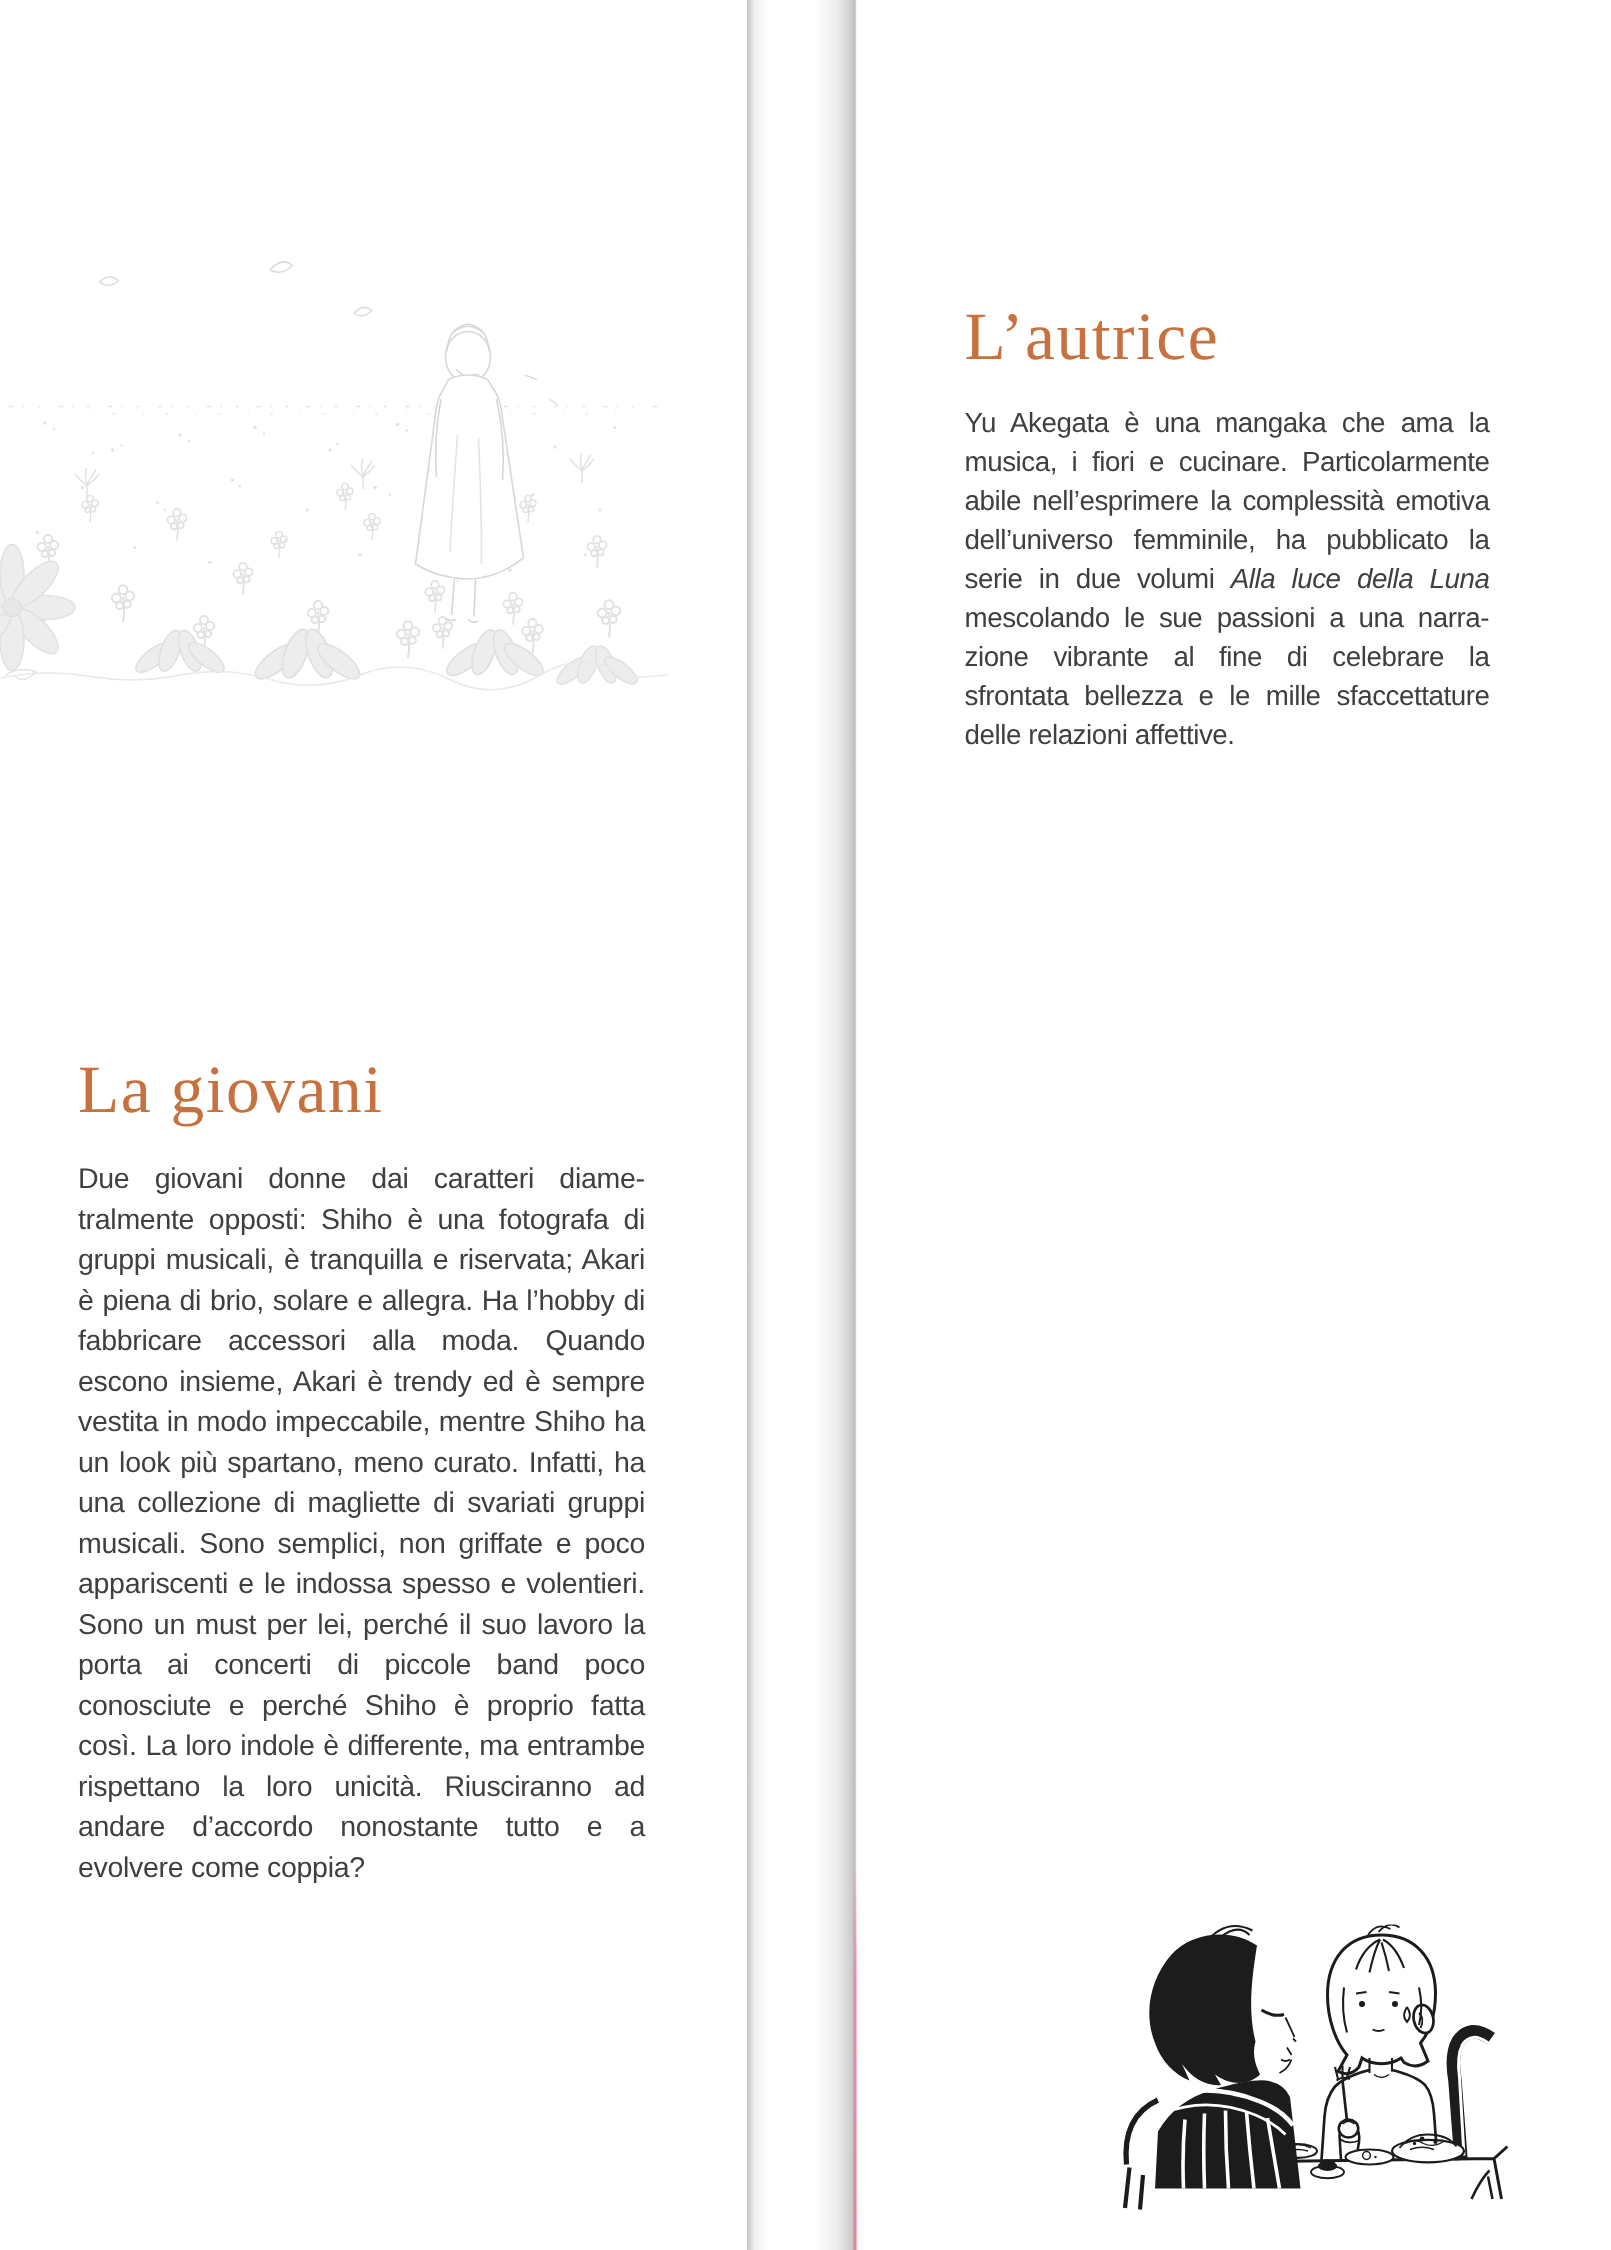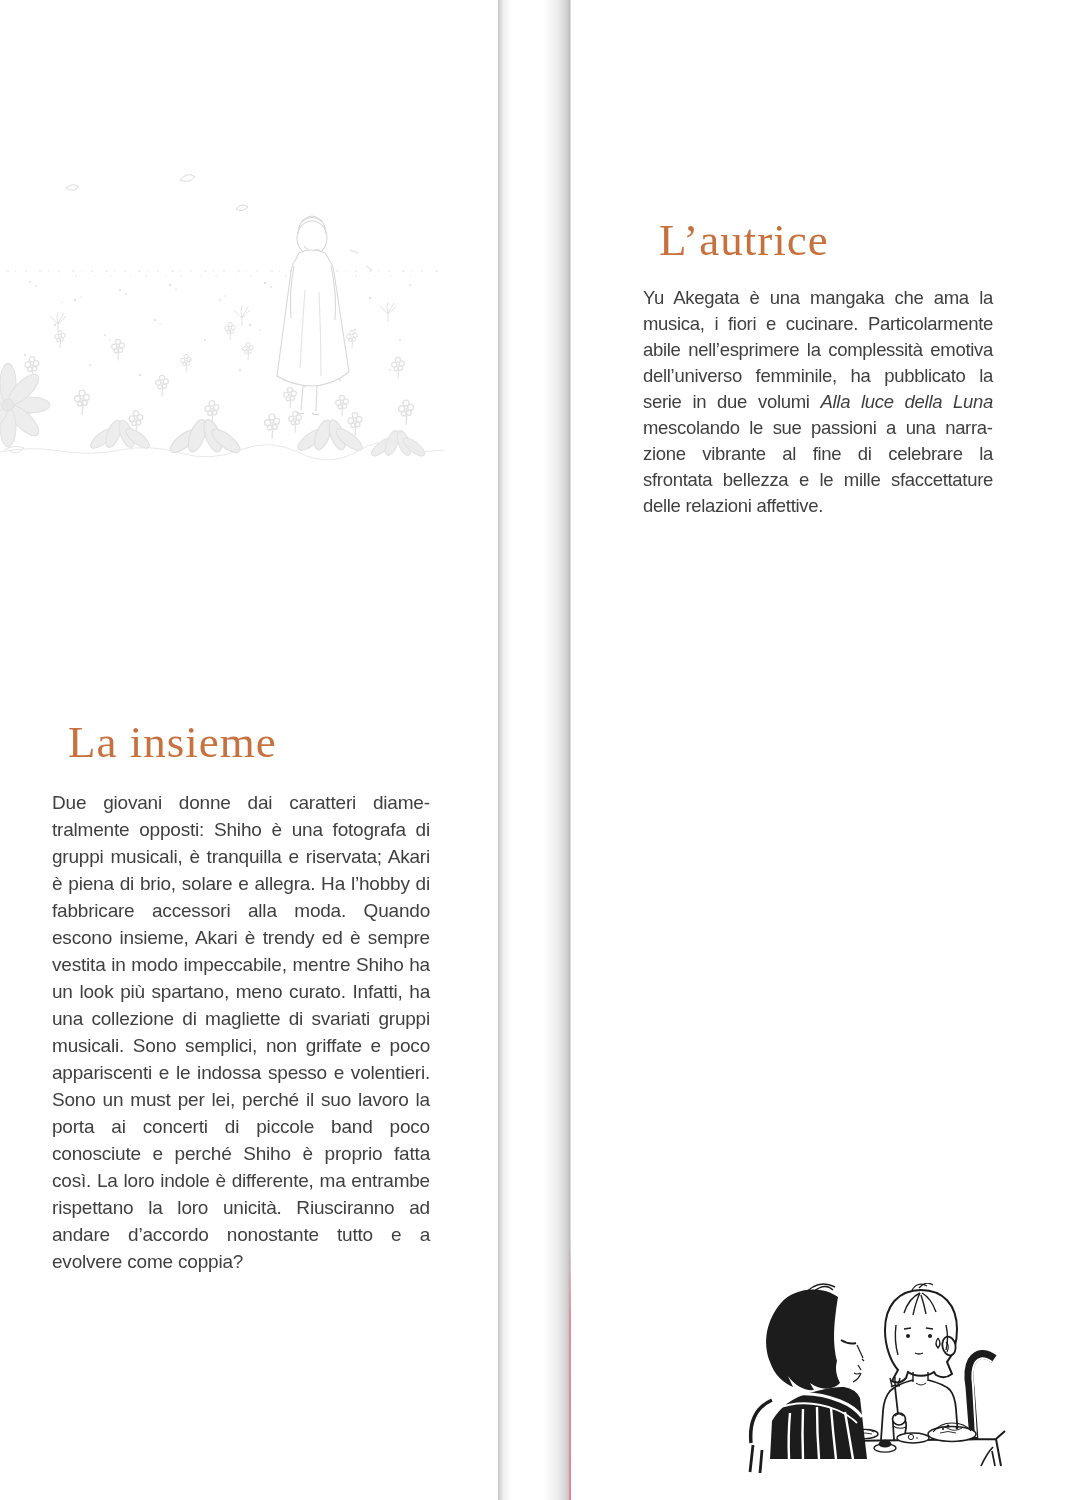--- a/index.html
+++ b/index.html
@@ -19,21 +19,21 @@
   }
   .pink-line{
     position:absolute;left:569px;top:1240px;height:260px;width:2px;
     background:linear-gradient(180deg, rgba(232,131,154,0) 0%, rgba(232,131,154,.85) 30%, #e8839a 100%);
   }
   .section{position:absolute;}
   .section-story{left:52px;top:700px;width:378px;}
   .section-author{left:643px;top:198px;width:350px;}
   .heading{
     font-family:"Liberation Serif", serif;
-    font-weight:400;color:#c7713f;margin:16px;
+    font-weight:400;color:#c7713f;margin:0;
     font-size:45px;line-height:52px;letter-spacing:1px;
   }
   .section-story .heading{margin-bottom:21px;}
   .section-author .heading{margin-bottom:12px;}
   .bodytext{
     color:#3f3f3f;text-align:justify;
     hyphens:manual;-webkit-hyphens:manual;
   }
   .section-story .bodytext{font-size:19px;line-height:27px;letter-spacing:-0.2px;}
   .section-author .bodytext{font-size:18.5px;line-height:26px;letter-spacing:-0.3px;}
@@ -180,21 +180,21 @@
     <path d="M294,116 q-5,26 -3,52"></path>
     <path d="M331,116 q6,26 4,54"></path>
     <path d="M305,140 q-3,40 -5,78" stroke="#e4e4e4"></path>
     <path d="M319,142 q2,42 2,84" stroke="#e4e4e4"></path>
     <path d="M303,236 l-2,24 M317,236 l-1,25"></path>
     <path d="M297,262 q3,3 7,1 M312,263 q3,3 7,1"></path>
   </g>
 </svg>
 
 <section class="section section-story">
-  <h2 class="heading">La insieme</h2>
+  <h2 class="heading">La giovani</h2>
   <p class="bodytext"><span>Due giovani donne dai caratteri diame­tralmente opposti: Shiho è una foto­grafa di gruppi musi­cali, è tranquilla e riser­vata; Akari è piena di brio, solare e allegra. Ha l’hobby di fabbri­care accessori alla moda. Quando escono insieme, Akari è trendy ed è sempre vestita in modo impecca­bile, mentre Shiho ha un look più spartano, meno curato. Infatti, ha una colle­zione di magliette di svariati gruppi musi­cali. Sono semplici, non griffate e poco appari­scenti e le indossa spesso e volen­tieri. Sono un must per lei, perché il suo lavoro la porta ai concerti di piccole band poco conosciu­te e perché Shiho è proprio fatta così. La loro indole è diffe­rente, ma entrambe rispet­tano la loro unicità. Riusci­ranno ad andare d’accordo nono­stante tutto e a evolvere come coppia?</span></p>
 </section>
 
 <section class="section section-author">
   <h2 class="heading">L’autrice</h2>
   <p class="bodytext"><span>Yu Akegata è una mangaka che ama la musica, i fiori e cucinare. Particolar­mente abile nell’esprimere la comples­sità emo­tiva dell’universo femmi­nile, ha pubbli­cato la serie in due volumi </span><em>Alla luce della Luna</em><span> mesco­lando le sue passioni a una narra­zione vibrante al fine di celebrare la sfrontata bellezza e le mille sfaccetta­ture delle relazioni affettive.</span></p>
 </section>
 
 <svg class="illu-dinner" width="270" height="192" viewBox="0 0 270 192" fill="none" aria-hidden="true">
   <g stroke="#1c1c1c">

